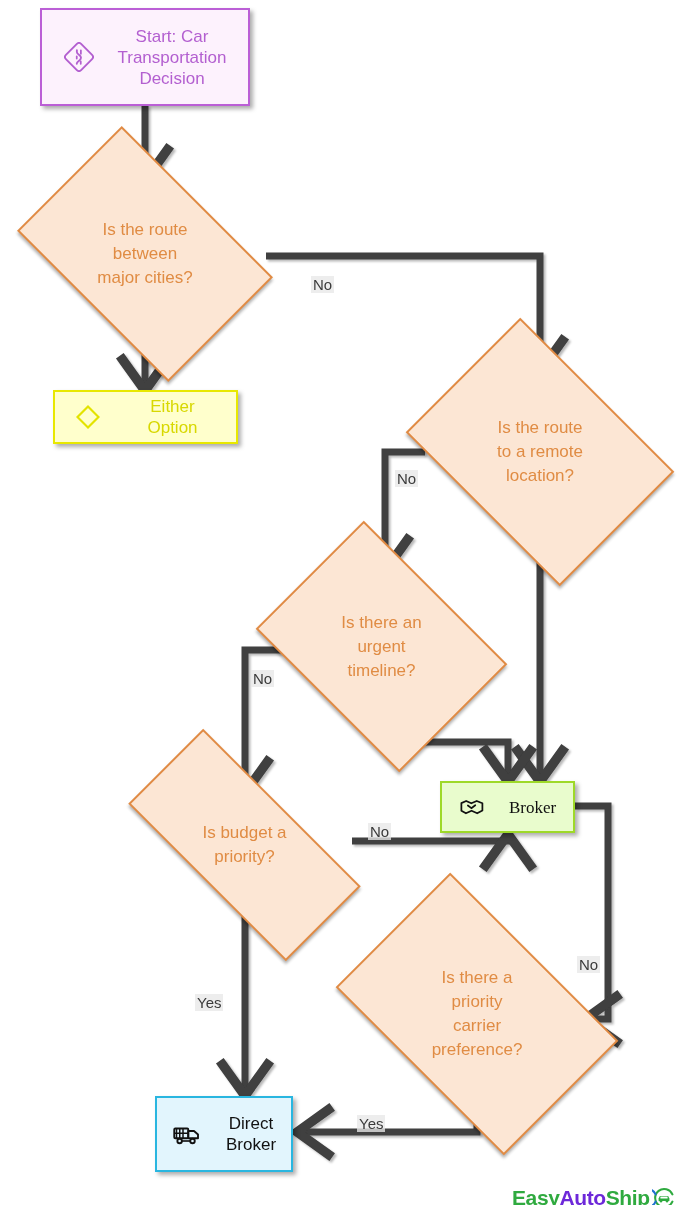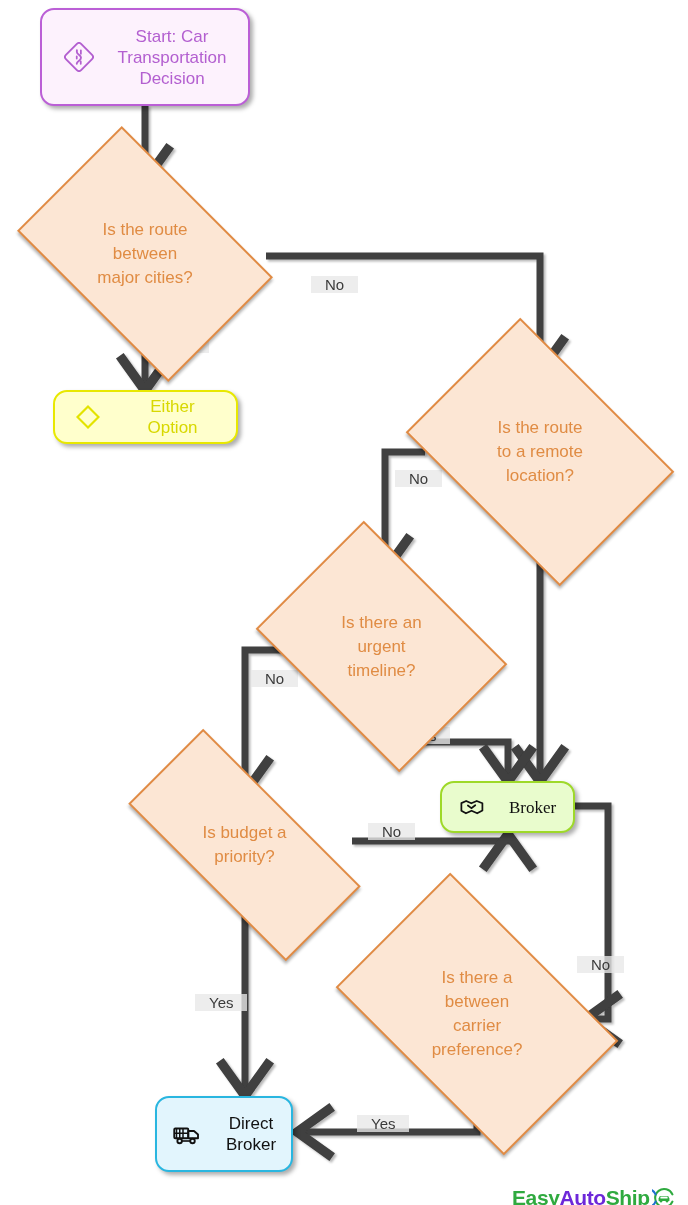--- a/index.html
+++ b/index.html
@@ -30,21 +30,21 @@
     position: absolute;
     box-sizing: border-box;
     display: flex;
     align-items: center;
     justify-content: center;
     text-align: center;
   }
 
   
   .rect {
-    border-radius: 14px;
+    border-radius: 0;
     border-width: 2px;
     border-style: solid;
     filter: drop-shadow(3px 3px 2px rgba(0,0,0,0.32));
     gap: 24px;
     padding: 0 18px;
   }
   .rect .label {
     font-size: 17px;
     line-height: 21px;
     white-space: pre-line;
@@ -102,21 +102,21 @@
     width: 130%;
   }
 
   
   .elabel {
     position: absolute;
     font-size: 15px;
     line-height: 17px;
     color: #3b3b3b;
     background: rgba(232,232,232,0.78);
-    padding: 0px 14px;
+    padding: 0px 2px;
     white-space: nowrap;
   }
 
   
   #logo {
     position: absolute;
     display: flex;
     align-items: center;
     font-size: 21px;
     font-weight: bold;
@@ -234,21 +234,21 @@
 
   <div class="node diamond" style="left:133px; top:792px; width:223px; height:106px;">
     <div class="dshape"></div>
     <div class="dlabel">Is budget a
 priority?</div>
   </div>
 
   <div class="node diamond" style="left:358px; top:933px; width:238px; height:162px;">
     <div class="dshape"></div>
     <div class="dlabel">Is there a
-between
+priority
 carrier
 preference?</div>
   </div>
 
   <div class="node rect n-direct" style="left:155px; top:1096px; width:138px; height:76px;">
     <span class="ico">
       <svg width="30" height="30" viewBox="0 0 24 24">
         <rect x="1.8" y="7.6" width="11.2" height="7.8" rx="0.8" fill="none" stroke="#111111" stroke-width="1.5"></rect>
         <path d="M3.6,7.6 L3.6,15.4 M6.2,7.6 L6.2,15.4 M8.8,7.6 L8.8,15.4 M1.8,11.4 L13,11.4" stroke="#111111" stroke-width="1.2"></path>
         <path d="M13,9.6 L17.6,9.6 L20.8,12.4 L20.8,15.4 L13,15.4 Z" fill="none" stroke="#111111" stroke-width="1.5" stroke-linejoin="round"></path>

